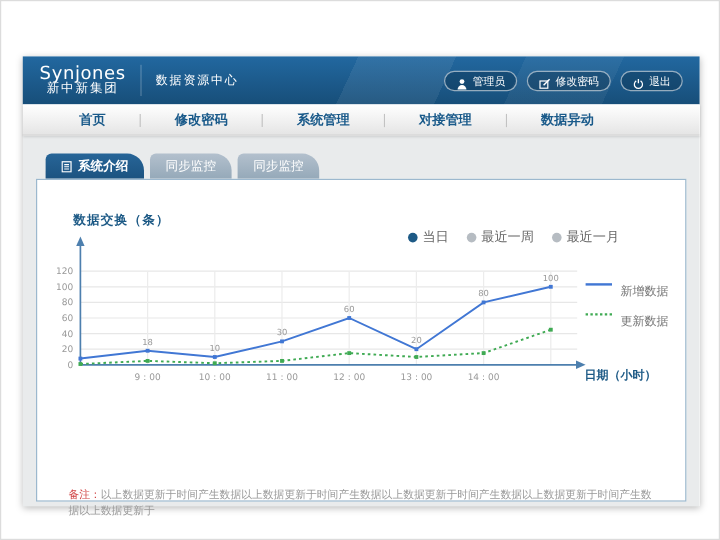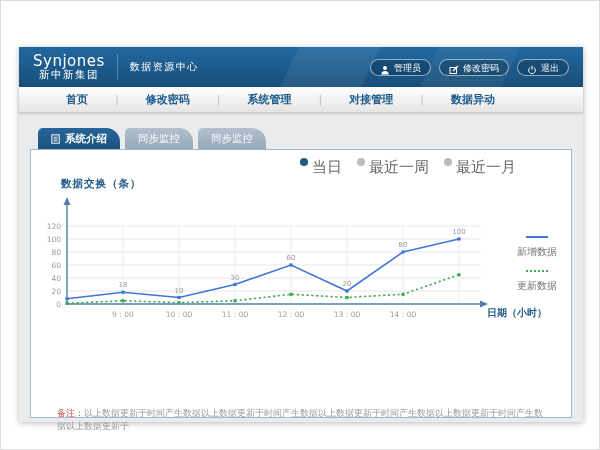--- a/index.html
+++ b/index.html
@@ -42,31 +42,31 @@
   .tabs { display:flex; gap:5px; margin-left:8px; height:21px; }
   .tab { height:21px; display:flex; align-items:center; justify-content:center; gap:5px;
          padding:0 13px; border-radius:5px 14px 0 0; font-size:10.5px; color:#fff; cursor:pointer; }
   .tab.active { background:linear-gradient(#276598,#1c5380); font-weight:bold; }
   .tab.inactive { background:linear-gradient(#b3c0cd,#95a9b9); }
   .tab svg { display:block; }
 
   .panel { position:relative; background:#fff; border:1px solid #9cb8ce; height:269px; }
 
   .radio-row { position:absolute; top:8px; right:55px; display:flex; gap:15px; align-items:center; }
-  .radio { display:flex; gap:4px; align-items:flex-start; font-size:15px; color:#666; cursor:pointer; }
+  .radio { display:flex; gap:4px; align-items:center; font-size:11px; color:#666; cursor:pointer;margin-top:32px; }
   .dot { width:8px; height:8px; border-radius:50%; background:#b6bcc2; }
   .radio.selected .dot { background:#1d5a86; }
 
   .y-title { position:absolute; left:18px; top:27px; font-size:10.5px; font-weight:bold;
              color:#1d5a86; letter-spacing:1px;margin-left:12px; }
 
   #chart-svg { position:absolute; left:8px; top:42px; }
 
   .chart-legend { position:absolute; right:14px; top:86px; }
-  .cl-item { display:flex; align-items:center; gap:7px; font-size:10px; color:#777; margin-bottom:11px;flex-direction:column; }
+  .cl-item { display:flex; gap:7px; font-size:10px; color:#777; margin-bottom:11px; }
   .cl-line { width:22px; height:0; border-top:2px solid #4177d4; }
   .cl-line.dotted { border-top:2px dotted #3faa53; }
 
   .note { position:absolute; left:26px; top:209px; right:20px; font-size:9px; color:#999; line-height:1.4;margin-top:48px; }
   .note-prefix { color:#d04545; }
 </style>
 </head>
 <body>
 
 <div class="stage">

